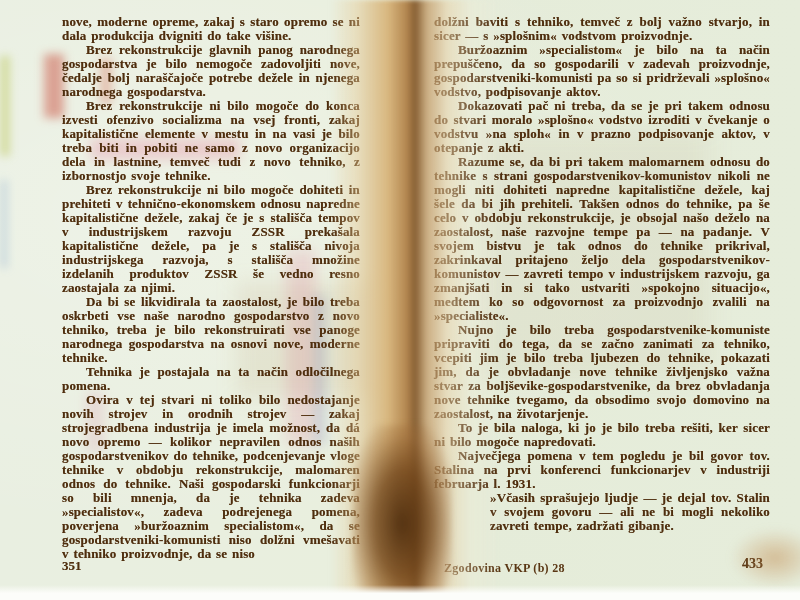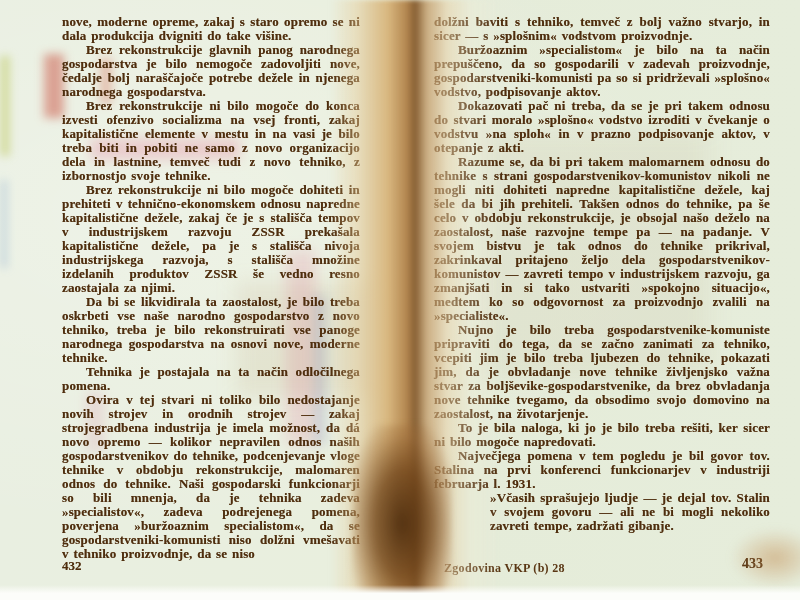--- a/index.html
+++ b/index.html
@@ -101,21 +101,21 @@
     <p>dolžni baviti s tehniko, temveč z bolj važno stvarjo, in sicer — s »splošnim« vodstvom proizvodnje.</p>
     <p class="ind">Buržoaznim »specialistom« je bilo na ta način prepuščeno, da so gospodarili v zadevah proizvodnje, gospodarstveniki-komunisti pa so si pridrževali »splošno« vodstvo, podpisovanje aktov.</p>
     <p class="ind">Dokazovati pač ni treba, da se je pri takem odnosu do stvari moralo »splošno« vodstvo izroditi v čvekanje o vodstvu »na sploh« in v prazno podpisovanje aktov, v otepanje z akti.</p>
     <p class="ind">Razume se, da bi pri takem malomarnem odnosu do tehnike s strani gospodarstvenikov-komunistov nikoli ne mogli niti dohiteti napredne kapitalistične dežele, kaj šele da bi jih prehiteli. Takšen odnos do tehnike, pa še celo v obdobju rekonstrukcije, je obsojal našo deželo na zaostalost, naše razvojne tempe pa — na padanje. V svojem bistvu je tak odnos do tehnike prikrival, zakrinkaval pritajeno željo dela gospodarstvenikov-komunistov — zavreti tempo v industrijskem razvoju, ga zmanjšati in si tako ustvariti »spokojno situacijo«, medtem ko so odgovornost za proizvodnjo zvalili na »specialiste«.</p>
     <p class="ind">Nujno je bilo treba gospodarstvenike-komuniste pripraviti do tega, da se začno zanimati za tehniko, vcepiti jim je bilo treba ljubezen do tehnike, pokazati jim, da je obvladanje nove tehnike življenjsko važna stvar za boljševike-gospodarstvenike, da brez obvladanja nove tehnike tvegamo, da obsodimo svojo domovino na zaostalost, na životarjenje.</p>
     <p class="ind">To je bila naloga, ki jo je bilo treba rešiti, ker sicer ni bilo mogoče napredovati.</p>
     <p class="ind">Največjega pomena v tem pogledu je bil govor tov. Stalina na prvi konferenci funkcionarjev v industriji februarja l. 1931.</p>
     <p class="quote">»Včasih sprašujejo ljudje — je dejal tov. Stalin v svojem govoru — ali ne bi mogli nekoliko zavreti tempe, zadržati gibanje.</p>
   </div>
 
-  <div class="pn pn-left">432</div>
+  <div class="pn pn-left">351</div>
   <div class="foot">Zgodovina VKP (b)  28</div>
   <div class="pn pn-right">433</div>
 
   <div class="gutter"></div>
   <div class="stain"></div>
   <div class="corner-smudge"></div>
   <div class="bottom-strip"></div>
 </div>
 
 </body></html>

